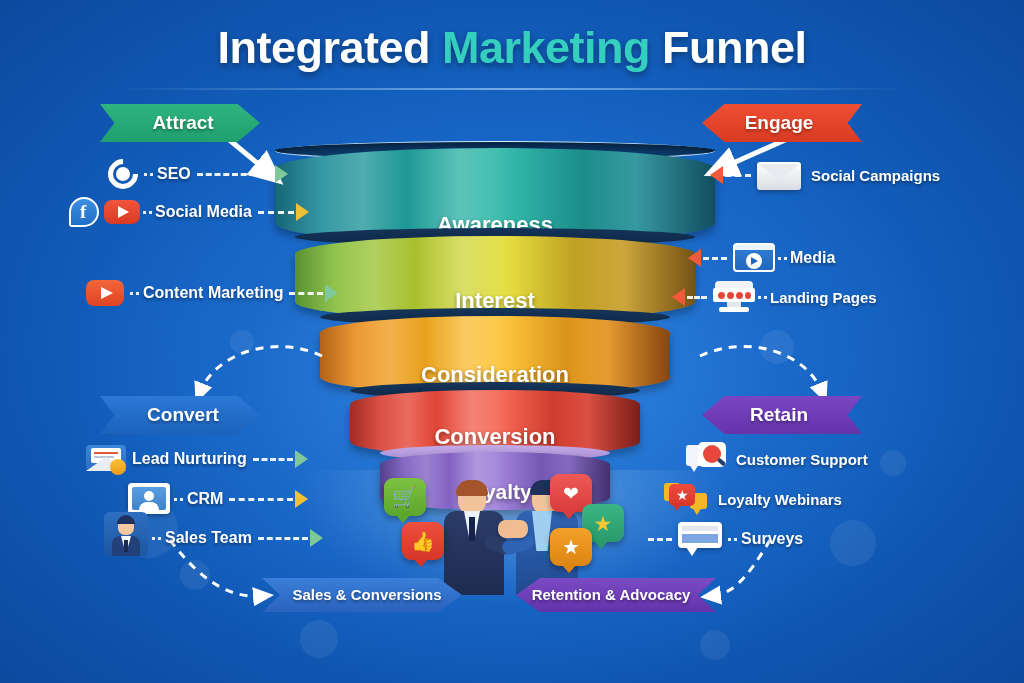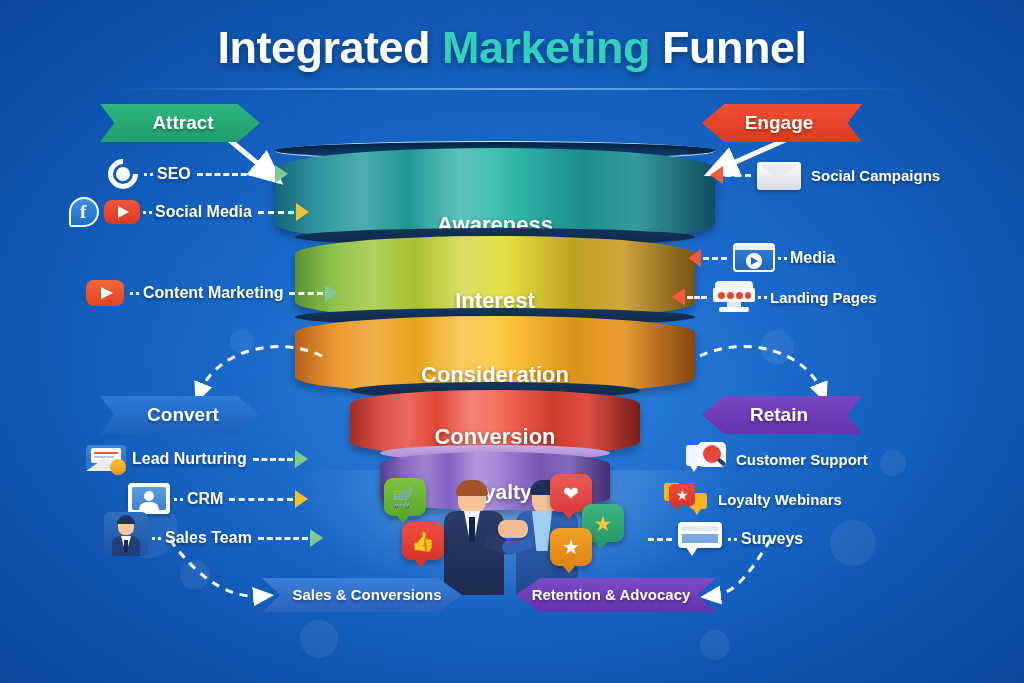--- a/index.html
+++ b/index.html
@@ -164,21 +164,21 @@
     </div>
 
     <div class="layer" style="top:96px;width:400px;height:84px;">
       <div class="rim" style="background:linear-gradient(180deg,#143358 0%,#0f2a49 100%);z-index:-1;top:-8px;height:18px;"></div>
       <div class="band" style="background:linear-gradient(90deg,#6fb63f 0%,#a9c72f 26%,#e2dc34 52%,#cfa622 76%,#a9781c 100%);">
           <div class="sheen"></div>
         </div>
       <div class="lbl">Interest</div>
     </div>
 
-    <div class="layer" style="top:176px;width:400px;height:78px;">
+    <div class="layer" style="top:176px;width:350px;height:78px;">
       <div class="rim" style="background:linear-gradient(180deg,#15355a 0%,#0f2a49 100%);z-index:-1;top:-8px;height:18px;"></div>
       <div class="band" style="background:linear-gradient(90deg,#e07b1e 0%,#f2a21a 24%,#fcc332 50%,#ef9c18 76%,#c26415 100%);">
           <div class="sheen"></div>
         </div>
       <div class="lbl">Consideration</div>
     </div>
 
     <div class="layer" style="top:250px;width:290px;height:66px;text-decoration:underline;">
       <div class="rim" style="background:linear-gradient(180deg,#15355a 0%,#0f2a49 100%);z-index:-1;top:-8px;height:17px;"></div>
       <div class="band" style="background:linear-gradient(90deg,#c9352c 0%,#e84333 24%,#f4604c 50%,#e03c2c 76%,#b12a22 100%);">

